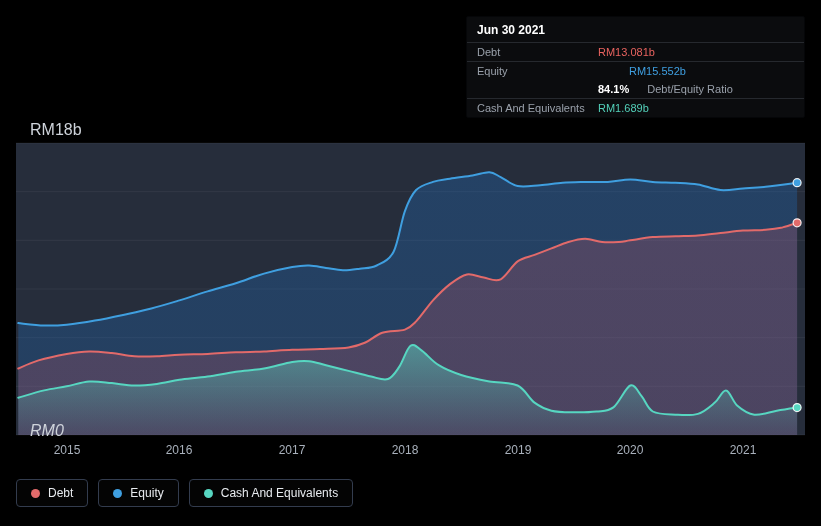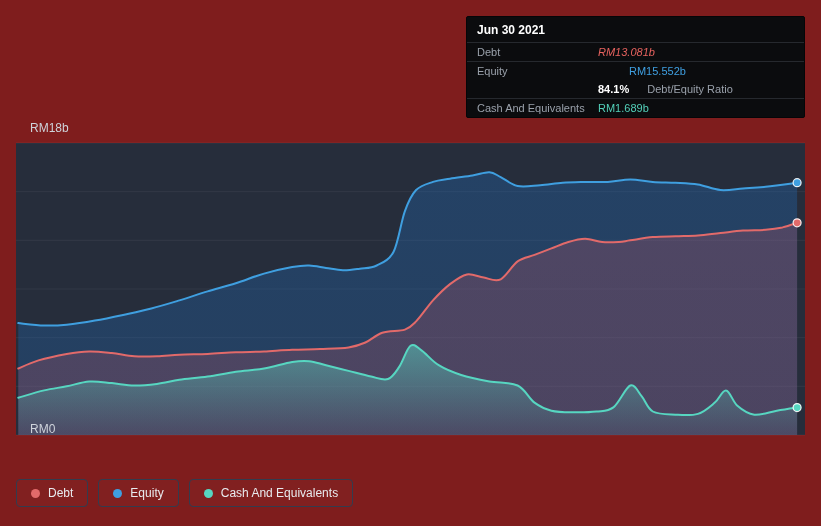--- a/index.html
+++ b/index.html
@@ -1,51 +1,51 @@
 <!DOCTYPE html>
 <html><head>
 <meta charset="utf-8">
 <style>
   * { box-sizing: border-box; }
   html,body { margin:0; padding:0; background:#141a24; }
   .page {
     position:relative; width:821px; height:526px;
-    background:#7f1d1d; overflow:hidden;
+    background:#000000; overflow:hidden;
     font-family:"Liberation Sans", sans-serif;
   }
   
   .plot {
     position:absolute; left:16px; top:143px; width:789px; height:292px;
     background:#262d3b;
   }
   .plot svg { overflow:visible; display:block; }
   
-  .y-label { position:absolute; color:#ced3da; font-size:12px; z-index:3; }
+  .y-label { position:absolute; color:#ced3da; font-size:16px; z-index:3; }
   .y-label.top { left:30px; top:121px; }
-  .y-label.bottom { left:30px; top:422px; }
+  .y-label.bottom { left:30px; top:422px;font-style:italic; }
   .x-axis { position:absolute; left:16px; top:443px; width:789px; height:16px; z-index:3; }
   .x-axis span {
     position:absolute; width:40px; text-align:center;
     color:#a9b1bc; font-size:12px;
   }
   
   .tooltip {
     position:absolute; left:466px; top:16px; width:339px;
     background:#0b0c0e; border:1px solid #050608; border-radius:2px;
     z-index:5;
   }
   .tooltip-title {
     color:#ffffff; font-size:12px; font-weight:bold;
     padding:6px 10px 5px 10px;
   }
   .t-row { display:flex; align-items:center; font-size:11px; padding:3px 10px; }
   .t-row.bt { border-top:1px solid #26292e; }
   .t-label { width:121px; flex:none; color:#9aa1ab; }
   .t-value { color:#d8dce1; }
-  .t-value.debt { color:#e8635f;font-style:italic; }
+  .t-value.debt { color:#e8635f; }
   .t-value.equity { color:#3f9fe0;padding-left:31px; }
   .t-value.cash { color:#53d0b9; }
   .t-ratio-val { color:#ffffff; font-weight:bold; margin-right:18px; }
   .t-ratio-lab { color:#9aa1ab;text-align:center; }
   
   .legend { position:absolute; left:16px; top:479px; display:flex; gap:10px; z-index:3; }
   .legend-item {
     display:flex; align-items:center; gap:8px;
     height:28px; padding:0 14px;
     border:1px solid #333c4e; border-radius:4px;
@@ -112,20 +112,29 @@
         <path d="M 2.3 225.5 C 5.6 224.1, 14.5 219.8, 22.5 217.4 C 30.6 214.9, 42.3 212.4, 50.7 210.9 C 59.2 209.4, 65.8 208.6, 73.3 208.5 C 80.8 208.3, 88.3 209.3, 95.8 210.1 C 103.3 210.9, 110.8 212.8, 118.3 213.3 C 125.9 213.9, 133.4 213.6, 140.9 213.3 C 148.4 213.1, 155.0 212.1, 163.4 211.7 C 171.9 211.3, 182.2 211.3, 191.6 210.9 C 201.0 210.5, 210.4 209.7, 219.8 209.3 C 229.2 208.9, 238.6 208.9, 248.0 208.5 C 257.4 208.0, 266.8 207.2, 276.2 206.8 C 285.5 206.4, 294.9 206.4, 304.3 206.0 C 313.7 205.6, 325.0 205.5, 332.5 204.4 C 340.0 203.3, 343.8 202.0, 349.4 199.5 C 355.1 197.1, 359.7 192.0, 366.3 189.8 C 372.9 187.6, 383.2 188.4, 388.9 186.6 C 394.5 184.7, 395.4 183.3, 400.1 178.4 C 404.8 173.6, 411.4 163.6, 417.0 157.4 C 422.7 151.1, 428.3 145.5, 434.0 141.1 C 439.6 136.8, 445.2 132.5, 450.9 131.4 C 456.5 130.3, 462.1 133.8, 467.8 134.6 C 473.4 135.5, 479.0 139.0, 484.7 136.3 C 490.3 133.6, 495.9 122.5, 501.6 118.4 C 507.2 114.4, 512.9 114.1, 518.5 111.9 C 524.1 109.8, 529.8 107.6, 535.4 105.4 C 541.0 103.3, 546.7 100.6, 552.3 99.0 C 557.9 97.3, 563.6 95.7, 569.2 95.7 C 574.8 95.7, 580.5 98.4, 586.1 99.0 C 591.8 99.5, 598.3 99.2, 603.0 99.0 C 607.7 98.7, 608.7 98.1, 614.3 97.3 C 619.9 96.5, 629.3 94.8, 636.8 94.1 C 644.4 93.4, 651.9 93.5, 659.4 93.3 C 666.9 93.0, 674.4 93.0, 681.9 92.5 C 689.4 91.9, 696.9 90.8, 704.5 90.0 C 712.0 89.2, 719.5 88.1, 727.0 87.6 C 734.5 87.1, 743.0 87.3, 749.6 86.8 C 756.1 86.2, 761.2 85.5, 766.5 84.4 C 771.7 83.2, 778.7 80.6, 781.1 79.8 L 781.1 292 L 2.3 292 Z" fill="url(#g1)"></path>
         <path d="M 2.3 225.5 C 5.6 224.1, 14.5 219.8, 22.5 217.4 C 30.6 214.9, 42.3 212.4, 50.7 210.9 C 59.2 209.4, 65.8 208.6, 73.3 208.5 C 80.8 208.3, 88.3 209.3, 95.8 210.1 C 103.3 210.9, 110.8 212.8, 118.3 213.3 C 125.9 213.9, 133.4 213.6, 140.9 213.3 C 148.4 213.1, 155.0 212.1, 163.4 211.7 C 171.9 211.3, 182.2 211.3, 191.6 210.9 C 201.0 210.5, 210.4 209.7, 219.8 209.3 C 229.2 208.9, 238.6 208.9, 248.0 208.5 C 257.4 208.0, 266.8 207.2, 276.2 206.8 C 285.5 206.4, 294.9 206.4, 304.3 206.0 C 313.7 205.6, 325.0 205.5, 332.5 204.4 C 340.0 203.3, 343.8 202.0, 349.4 199.5 C 355.1 197.1, 359.7 192.0, 366.3 189.8 C 372.9 187.6, 383.2 188.4, 388.9 186.6 C 394.5 184.7, 395.4 183.3, 400.1 178.4 C 404.8 173.6, 411.4 163.6, 417.0 157.4 C 422.7 151.1, 428.3 145.5, 434.0 141.1 C 439.6 136.8, 445.2 132.5, 450.9 131.4 C 456.5 130.3, 462.1 133.8, 467.8 134.6 C 473.4 135.5, 479.0 139.0, 484.7 136.3 C 490.3 133.6, 495.9 122.5, 501.6 118.4 C 507.2 114.4, 512.9 114.1, 518.5 111.9 C 524.1 109.8, 529.8 107.6, 535.4 105.4 C 541.0 103.3, 546.7 100.6, 552.3 99.0 C 557.9 97.3, 563.6 95.7, 569.2 95.7 C 574.8 95.7, 580.5 98.4, 586.1 99.0 C 591.8 99.5, 598.3 99.2, 603.0 99.0 C 607.7 98.7, 608.7 98.1, 614.3 97.3 C 619.9 96.5, 629.3 94.8, 636.8 94.1 C 644.4 93.4, 651.9 93.5, 659.4 93.3 C 666.9 93.0, 674.4 93.0, 681.9 92.5 C 689.4 91.9, 696.9 90.8, 704.5 90.0 C 712.0 89.2, 719.5 88.1, 727.0 87.6 C 734.5 87.1, 743.0 87.3, 749.6 86.8 C 756.1 86.2, 761.2 85.5, 766.5 84.4 C 771.7 83.2, 778.7 80.6, 781.1 79.8" fill="none" stroke="#e26a6a" stroke-width="2" stroke-linejoin="round" stroke-linecap="round"></path>
         <path d="M 2.3 254.7 C 6.6 253.5, 20.1 249.3, 28.2 247.4 C 36.3 245.5, 43.2 244.8, 50.7 243.3 C 58.2 241.8, 65.8 239.0, 73.3 238.5 C 80.8 237.9, 88.3 239.4, 95.8 240.1 C 103.3 240.8, 110.8 242.4, 118.3 242.5 C 125.9 242.7, 133.4 241.8, 140.9 240.9 C 148.4 240.0, 155.0 238.1, 163.4 236.8 C 171.9 235.6, 182.2 235.0, 191.6 233.6 C 201.0 232.2, 210.4 230.1, 219.8 228.7 C 229.2 227.4, 238.6 227.1, 248.0 225.5 C 257.4 223.9, 268.6 220.2, 276.2 219.0 C 283.7 217.8, 287.4 217.6, 293.1 218.2 C 298.7 218.7, 303.4 220.6, 310.0 222.2 C 316.5 223.9, 325.0 226.0, 332.5 227.9 C 340.0 229.8, 348.5 232.2, 355.1 233.6 C 361.6 235.0, 367.3 237.7, 372.0 236.0 C 376.7 234.4, 379.5 229.4, 383.2 223.9 C 387.0 218.3, 390.7 205.5, 394.5 202.8 C 398.3 200.1, 401.1 204.4, 405.8 207.6 C 410.5 210.9, 416.1 218.2, 422.7 222.2 C 429.3 226.3, 436.8 229.3, 445.2 232.0 C 453.7 234.7, 464.0 236.7, 473.4 238.5 C 482.8 240.2, 494.1 239.0, 501.6 242.5 C 509.1 246.0, 512.9 255.4, 518.5 259.6 C 524.1 263.7, 528.8 266.0, 535.4 267.7 C 542.0 269.3, 550.4 269.2, 557.9 269.3 C 565.5 269.4, 573.9 269.3, 580.5 268.5 C 587.1 267.7, 591.7 268.7, 597.4 264.4 C 603.0 260.1, 609.6 244.4, 614.3 242.5 C 619.0 240.6, 621.8 248.7, 625.6 253.1 C 629.3 257.4, 631.2 265.4, 636.8 268.5 C 642.5 271.6, 651.9 271.3, 659.4 271.7 C 666.9 272.1, 675.3 272.9, 681.9 270.9 C 688.5 268.9, 694.1 263.5, 698.8 259.6 C 703.5 255.6, 706.3 246.8, 710.1 247.4 C 713.9 247.9, 716.7 258.7, 721.4 262.8 C 726.1 266.9, 731.7 270.9, 738.3 271.7 C 744.9 272.5, 753.7 268.9, 760.8 267.7 C 768.0 266.5, 777.7 265.1, 781.1 264.6 L 781.1 292 L 2.3 292 Z" fill="url(#g2)"></path>
         <path d="M 2.3 254.7 C 6.6 253.5, 20.1 249.3, 28.2 247.4 C 36.3 245.5, 43.2 244.8, 50.7 243.3 C 58.2 241.8, 65.8 239.0, 73.3 238.5 C 80.8 237.9, 88.3 239.4, 95.8 240.1 C 103.3 240.8, 110.8 242.4, 118.3 242.5 C 125.9 242.7, 133.4 241.8, 140.9 240.9 C 148.4 240.0, 155.0 238.1, 163.4 236.8 C 171.9 235.6, 182.2 235.0, 191.6 233.6 C 201.0 232.2, 210.4 230.1, 219.8 228.7 C 229.2 227.4, 238.6 227.1, 248.0 225.5 C 257.4 223.9, 268.6 220.2, 276.2 219.0 C 283.7 217.8, 287.4 217.6, 293.1 218.2 C 298.7 218.7, 303.4 220.6, 310.0 222.2 C 316.5 223.9, 325.0 226.0, 332.5 227.9 C 340.0 229.8, 348.5 232.2, 355.1 233.6 C 361.6 235.0, 367.3 237.7, 372.0 236.0 C 376.7 234.4, 379.5 229.4, 383.2 223.9 C 387.0 218.3, 390.7 205.5, 394.5 202.8 C 398.3 200.1, 401.1 204.4, 405.8 207.6 C 410.5 210.9, 416.1 218.2, 422.7 222.2 C 429.3 226.3, 436.8 229.3, 445.2 232.0 C 453.7 234.7, 464.0 236.7, 473.4 238.5 C 482.8 240.2, 494.1 239.0, 501.6 242.5 C 509.1 246.0, 512.9 255.4, 518.5 259.6 C 524.1 263.7, 528.8 266.0, 535.4 267.7 C 542.0 269.3, 550.4 269.2, 557.9 269.3 C 565.5 269.4, 573.9 269.3, 580.5 268.5 C 587.1 267.7, 591.7 268.7, 597.4 264.4 C 603.0 260.1, 609.6 244.4, 614.3 242.5 C 619.0 240.6, 621.8 248.7, 625.6 253.1 C 629.3 257.4, 631.2 265.4, 636.8 268.5 C 642.5 271.6, 651.9 271.3, 659.4 271.7 C 666.9 272.1, 675.3 272.9, 681.9 270.9 C 688.5 268.9, 694.1 263.5, 698.8 259.6 C 703.5 255.6, 706.3 246.8, 710.1 247.4 C 713.9 247.9, 716.7 258.7, 721.4 262.8 C 726.1 266.9, 731.7 270.9, 738.3 271.7 C 744.9 272.5, 753.7 268.9, 760.8 267.7 C 768.0 266.5, 777.7 265.1, 781.1 264.6" fill="none" stroke="#57d6c1" stroke-width="2" stroke-linejoin="round" stroke-linecap="round"></path>
         <circle cx="781.1" cy="39.7" r="4" fill="#3f9fe0" stroke="rgba(255,255,255,0.9)" stroke-width="1.2"></circle>
         <circle cx="781.1" cy="79.8" r="4" fill="#e26a6a" stroke="rgba(255,255,255,0.9)" stroke-width="1.2"></circle>
         <circle cx="781.1" cy="264.6" r="4" fill="#57d6c1" stroke="rgba(255,255,255,0.9)" stroke-width="1.2"></circle>
       </svg>
   </div>
 
+  <div class="x-axis" id="x-axis">
+      <span style="left: 31px;">2015</span>
+      <span style="left: 143px;">2016</span>
+      <span style="left: 256px;">2017</span>
+      <span style="left: 369px;">2018</span>
+      <span style="left: 482px;">2019</span>
+      <span style="left: 594px;">2020</span>
+      <span style="left: 707px;">2021</span>
+    </div>
 
   <div class="legend">
     <div class="legend-item">
       <span class="legend-dot" style="background: rgb(226, 106, 106);"></span>
       <span>Debt</span>
     </div>
     <div class="legend-item">
       <span class="legend-dot" style="background: rgb(63, 159, 224);"></span>
       <span>Equity</span>
     </div>

